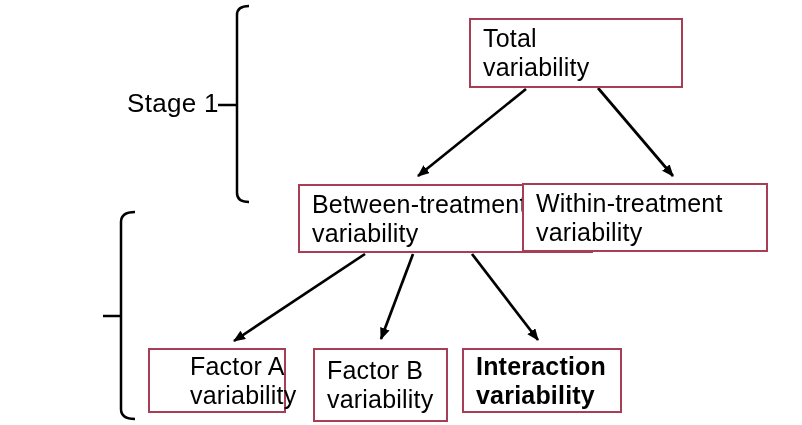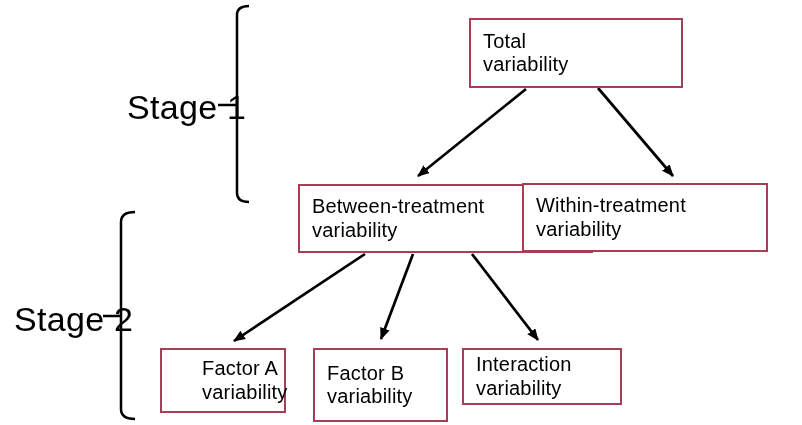--- a/index.html
+++ b/index.html
@@ -25,27 +25,27 @@
     box-sizing: border-box;
     border: 2px solid var(--box-border, #A83E56);
     background: #ffffff;
     display: flex;
     align-items: center;
     padding-left: 12px;
     color: var(--text, #000000);
   }
   .node-text {
     white-space: pre-line;
-    font-size: 20px;
+    font-size: 25px;
     line-height: 1.16;
     letter-spacing: 0.2px;
   }
   .stage-label {
     position: absolute;
-    font-size: 34px;
+    font-size: 26px;
     line-height: 1.1;
     color: var(--text, #000000);
     letter-spacing: 0.3px;
   }
   .connector {
     stroke: var(--connector, #000000);
     stroke-width: 2.7;
     fill: none;
   }
   .brace {
@@ -73,45 +73,44 @@
     <line class="brace" x1="121" y1="316" x2="103" y2="316"></line>
 
     <line class="connector" x1="526" y1="89" x2="418" y2="176" marker-end="url(#arrowhead)"></line>
     <line class="connector" x1="598" y1="88" x2="673" y2="176" marker-end="url(#arrowhead)"></line>
     <line class="connector" x1="365" y1="254" x2="234" y2="341" marker-end="url(#arrowhead)"></line>
     <line class="connector" x1="413" y1="254" x2="381" y2="339" marker-end="url(#arrowhead)"></line>
     <line class="connector" x1="472" y1="254" x2="538" y2="340" marker-end="url(#arrowhead)"></line>
   </svg>
 
   <div class="stage-label" style="left:127px; top:89px;">Stage 1</div>
-  <div class="stage-label" style="left:14px; top:301px;">Stage 2</div>
 
   <div class="node" style="left:469px; top:18px; width:214px; height:70px;">
     <span class="node-text">Total
 variability</span>
   </div>
 
   <div class="node" style="left:298px; top:184px; width:295px; height:69px;">
     <span class="node-text">Between-treatment
 variability</span>
   </div>
 
   <div class="node" style="left:522px; top:183px; width:246px; height:69px;">
     <span class="node-text">Within-treatment
 variability</span>
   </div>
 
-  <div class="node" style="left:160px; top:348px; width:126px; height:65px;padding-left:40px;">
+  <div class="node" style="left:148px; top:348px; width:138px; height:65px;padding-left:40px;">
     <span class="node-text">Factor A
 variability</span>
   </div>
 
   <div class="node" style="left:313px; top:348px; width:135px; height:74px;">
     <span class="node-text">Factor B
 variability</span>
   </div>
 
-  <div class="node" style="left:462px; top:348px; width:160px; height:57px;">
+  <div class="node" style="left:462px; top:348px; width:160px; height:65px;font-weight:bold;">
     <span class="node-text">Interaction
 variability</span>
   </div>
 
 </div>
 
 </body></html>

